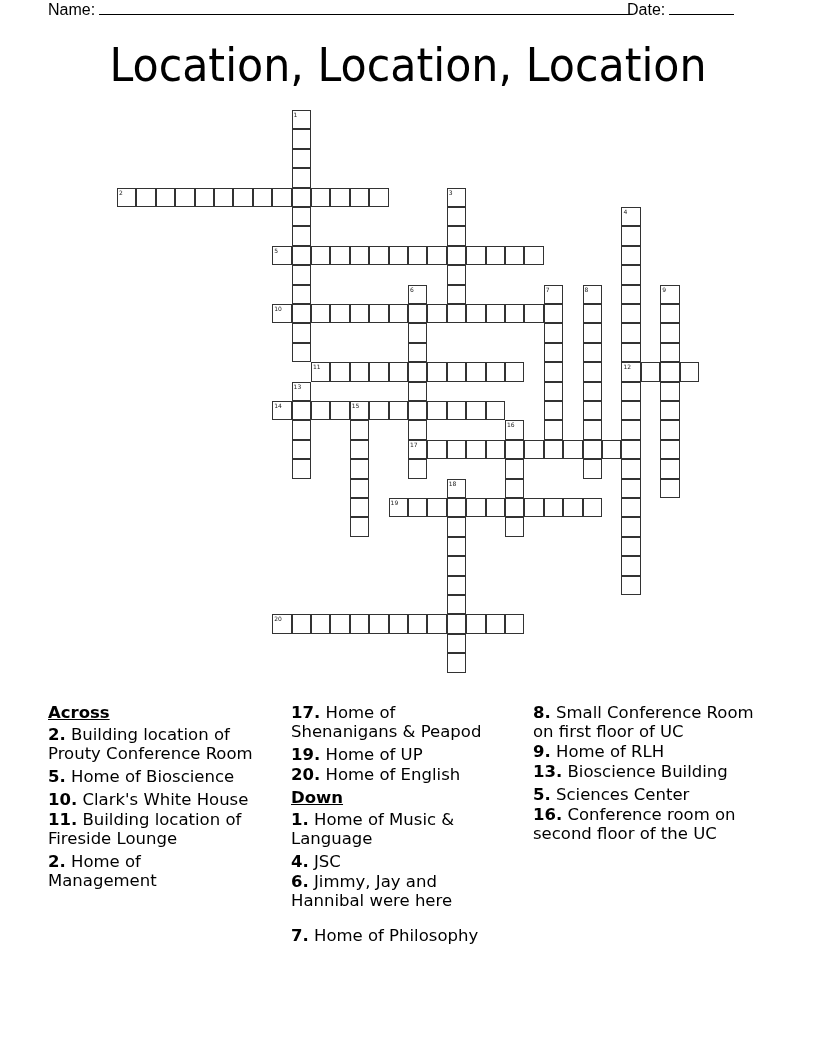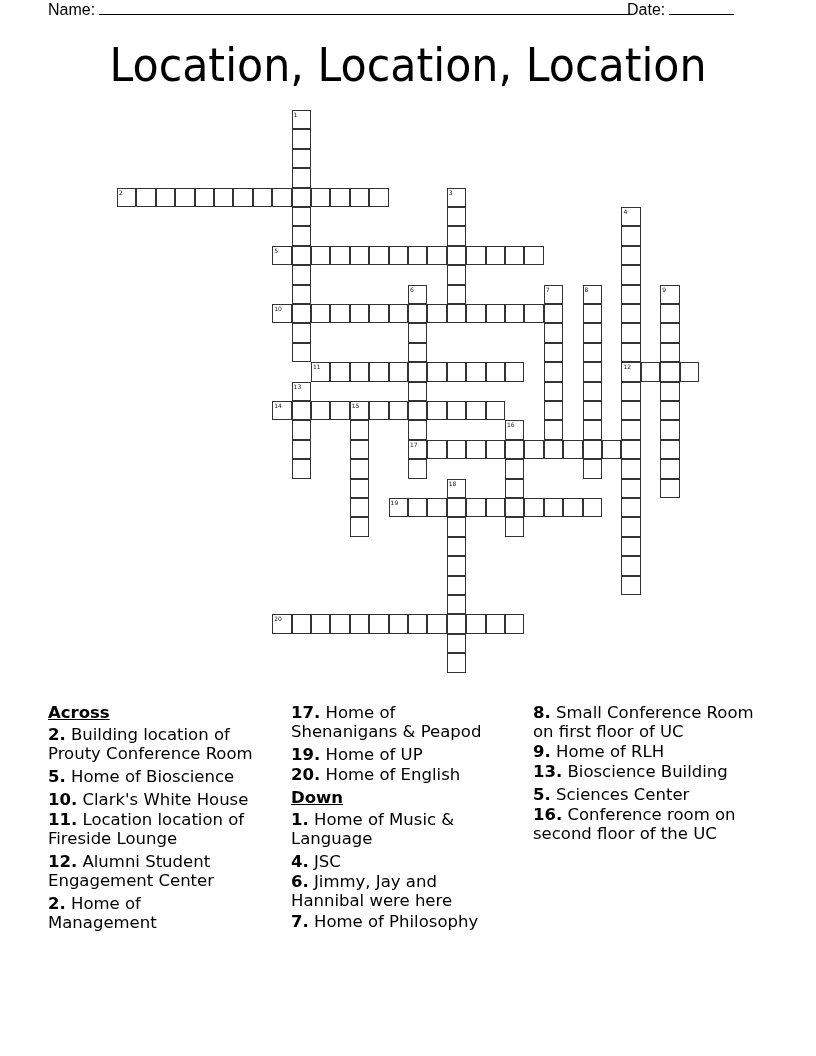--- a/index.html
+++ b/index.html
@@ -637,33 +637,32 @@
     <div class="cell" style="left: 505px; top: 614.4px;">
       <input maxlength="1" style="">
     </div>
   </div>
 
 <div class="clues col1">
   <div class="clue-head">Across</div>
   <div class="clue"><b>2.</b> <span>Building location of Prouty Conference Room</span></div>
   <div class="clue"><b>5.</b> <span>Home of Bioscience</span></div>
   <div class="clue" style="margin-bottom:1px"><b>10.</b> <span>Clark's White House</span></div>
-  <div class="clue"><b>11.</b> <span>Location location of Fireside Lounge</span></div>
-  <div class="clue"><b>12.</b> <span>Alumni Student Engagement Center</span></div>
+  <div class="clue"><b>11.</b> <span>Building location of Fireside Lounge</span></div>
   <div class="clue" style="width:130px"><b>2.</b> <span>Home of Management</span></div>
 </div>
 
 <div class="clues col2">
   <div class="clue" style="width:205px"><b>17.</b> <span>Home of Shenanigans &amp; Peapod</span></div>
   <div class="clue" style="margin-bottom:1px"><b>19.</b> <span>Home of UP</span></div>
   <div class="clue"><b>20.</b> <span>Home of English</span></div>
   <div class="clue-head">Down</div>
   <div class="clue" style="width:190px"><b>1.</b> <span>Home of Music &amp; Language</span></div>
   <div class="clue" style="margin-bottom:1px"><b>4.</b> <span>JSC</span></div>
-  <div class="clue" style="width:190px;margin-bottom:2px"><b>6.</b> <span>Jimmy, Jay and Hannibal were here</span></div>
+  <div class="clue" style="width:190px;margin-bottom:16px"><b>6.</b> <span>Jimmy, Jay and Hannibal were here</span></div>
   <div class="clue"><b>7.</b> <span>Home of Philosophy</span></div>
 </div>
 
 <div class="clues col3">
   <div class="clue" style="margin-bottom:1px"><b>8.</b> <span>Small Conference Room on first floor of UC</span></div>
   <div class="clue" style="margin-bottom:1px"><b>9.</b> <span>Home of RLH</span></div>
   <div class="clue"><b>13.</b> <span>Bioscience Building</span></div>
   <div class="clue" style="margin-bottom:1px"><b>5.</b> <span>Sciences Center</span></div>
   <div class="clue" style="margin-bottom:1px"><b>16.</b> <span>Conference room on second floor of the UC</span></div>
 </div>

